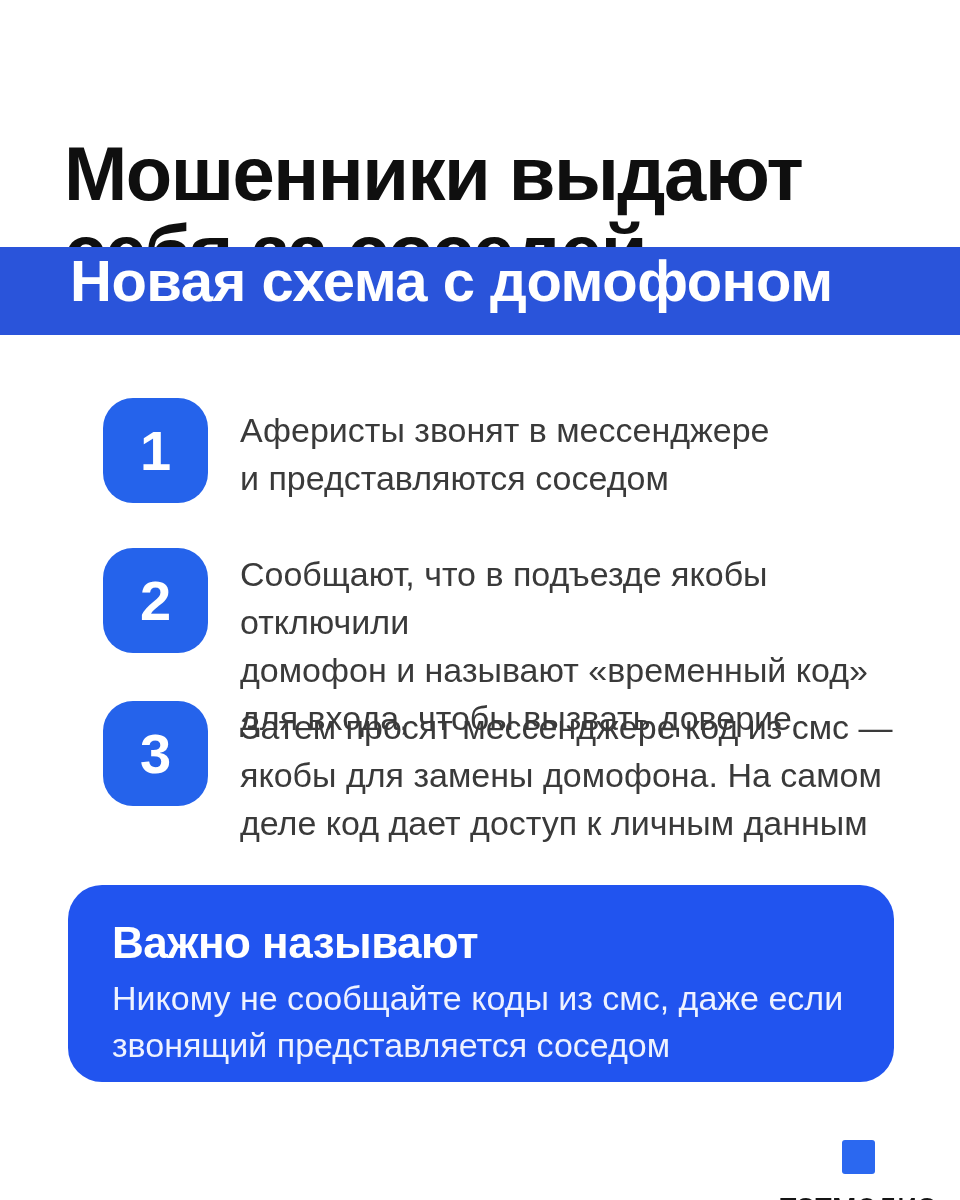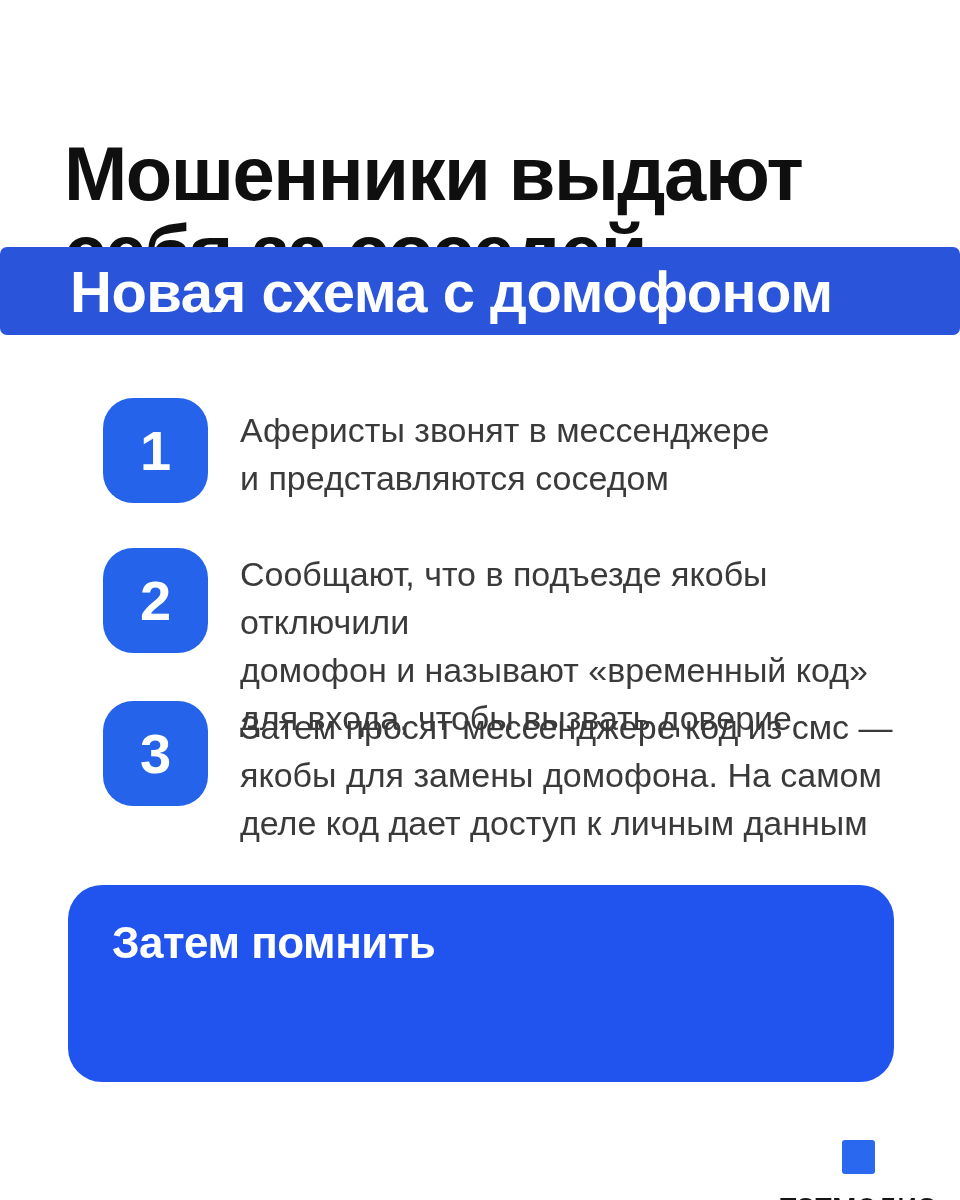--- a/index.html
+++ b/index.html
@@ -12,22 +12,22 @@
   }
   .page-title{
     position:absolute;left:64px;top:84px;right:40px;
     font-size:76px;line-height:78px;font-weight:900;
     letter-spacing:-1.5px;color:var(--title-color,#0f0f0f);
     white-space:pre-line;
   }
   .subtitle-banner{
     position:absolute;left:0;top:247px;width:960px;height:88px;
     background:var(--banner-blue,#2a54da);
-    display:flex;align-items:center;
-    box-sizing:border-box;padding-left:70px;border-radius:7px;
+    display:flex;
+    box-sizing:border-box;padding-left:70px;
   }
   .subtitle-banner .banner-label{
     color:#ffffff;font-size:58px;font-weight:800;letter-spacing:-0.5px;
   }
   .step{
     position:absolute;left:103px;right:30px;
     display:flex;align-items:flex-start;gap:32px;
   }
   .step-1{top:398px;}
   .step-2{top:548px;}
@@ -104,21 +104,23 @@
   <div class="step step-3">
     <div class="badge">
       <span class="badge-number">3</span>
     </div>
     <div class="step-text">Затем просят мессенджере код из смс —
 якобы для замены домофона. На самом
 деле код дает доступ к личным данным</div>
   </div>
 
   <div class="warning-card">
-    <div class="warning-title">Затем помнить</div>
+    <div class="warning-title">Важно называют</div>
+    <div class="warning-text">Никому не сообщайте коды из смс, даже если
+звонящий представляется соседом</div>
   </div>
 
   <div class="brand-logo">
     <span class="logo-mark"></span>
     <span class="logo-text">татмедиа</span>
   </div>
 
 </div>
 
 </body></html>

